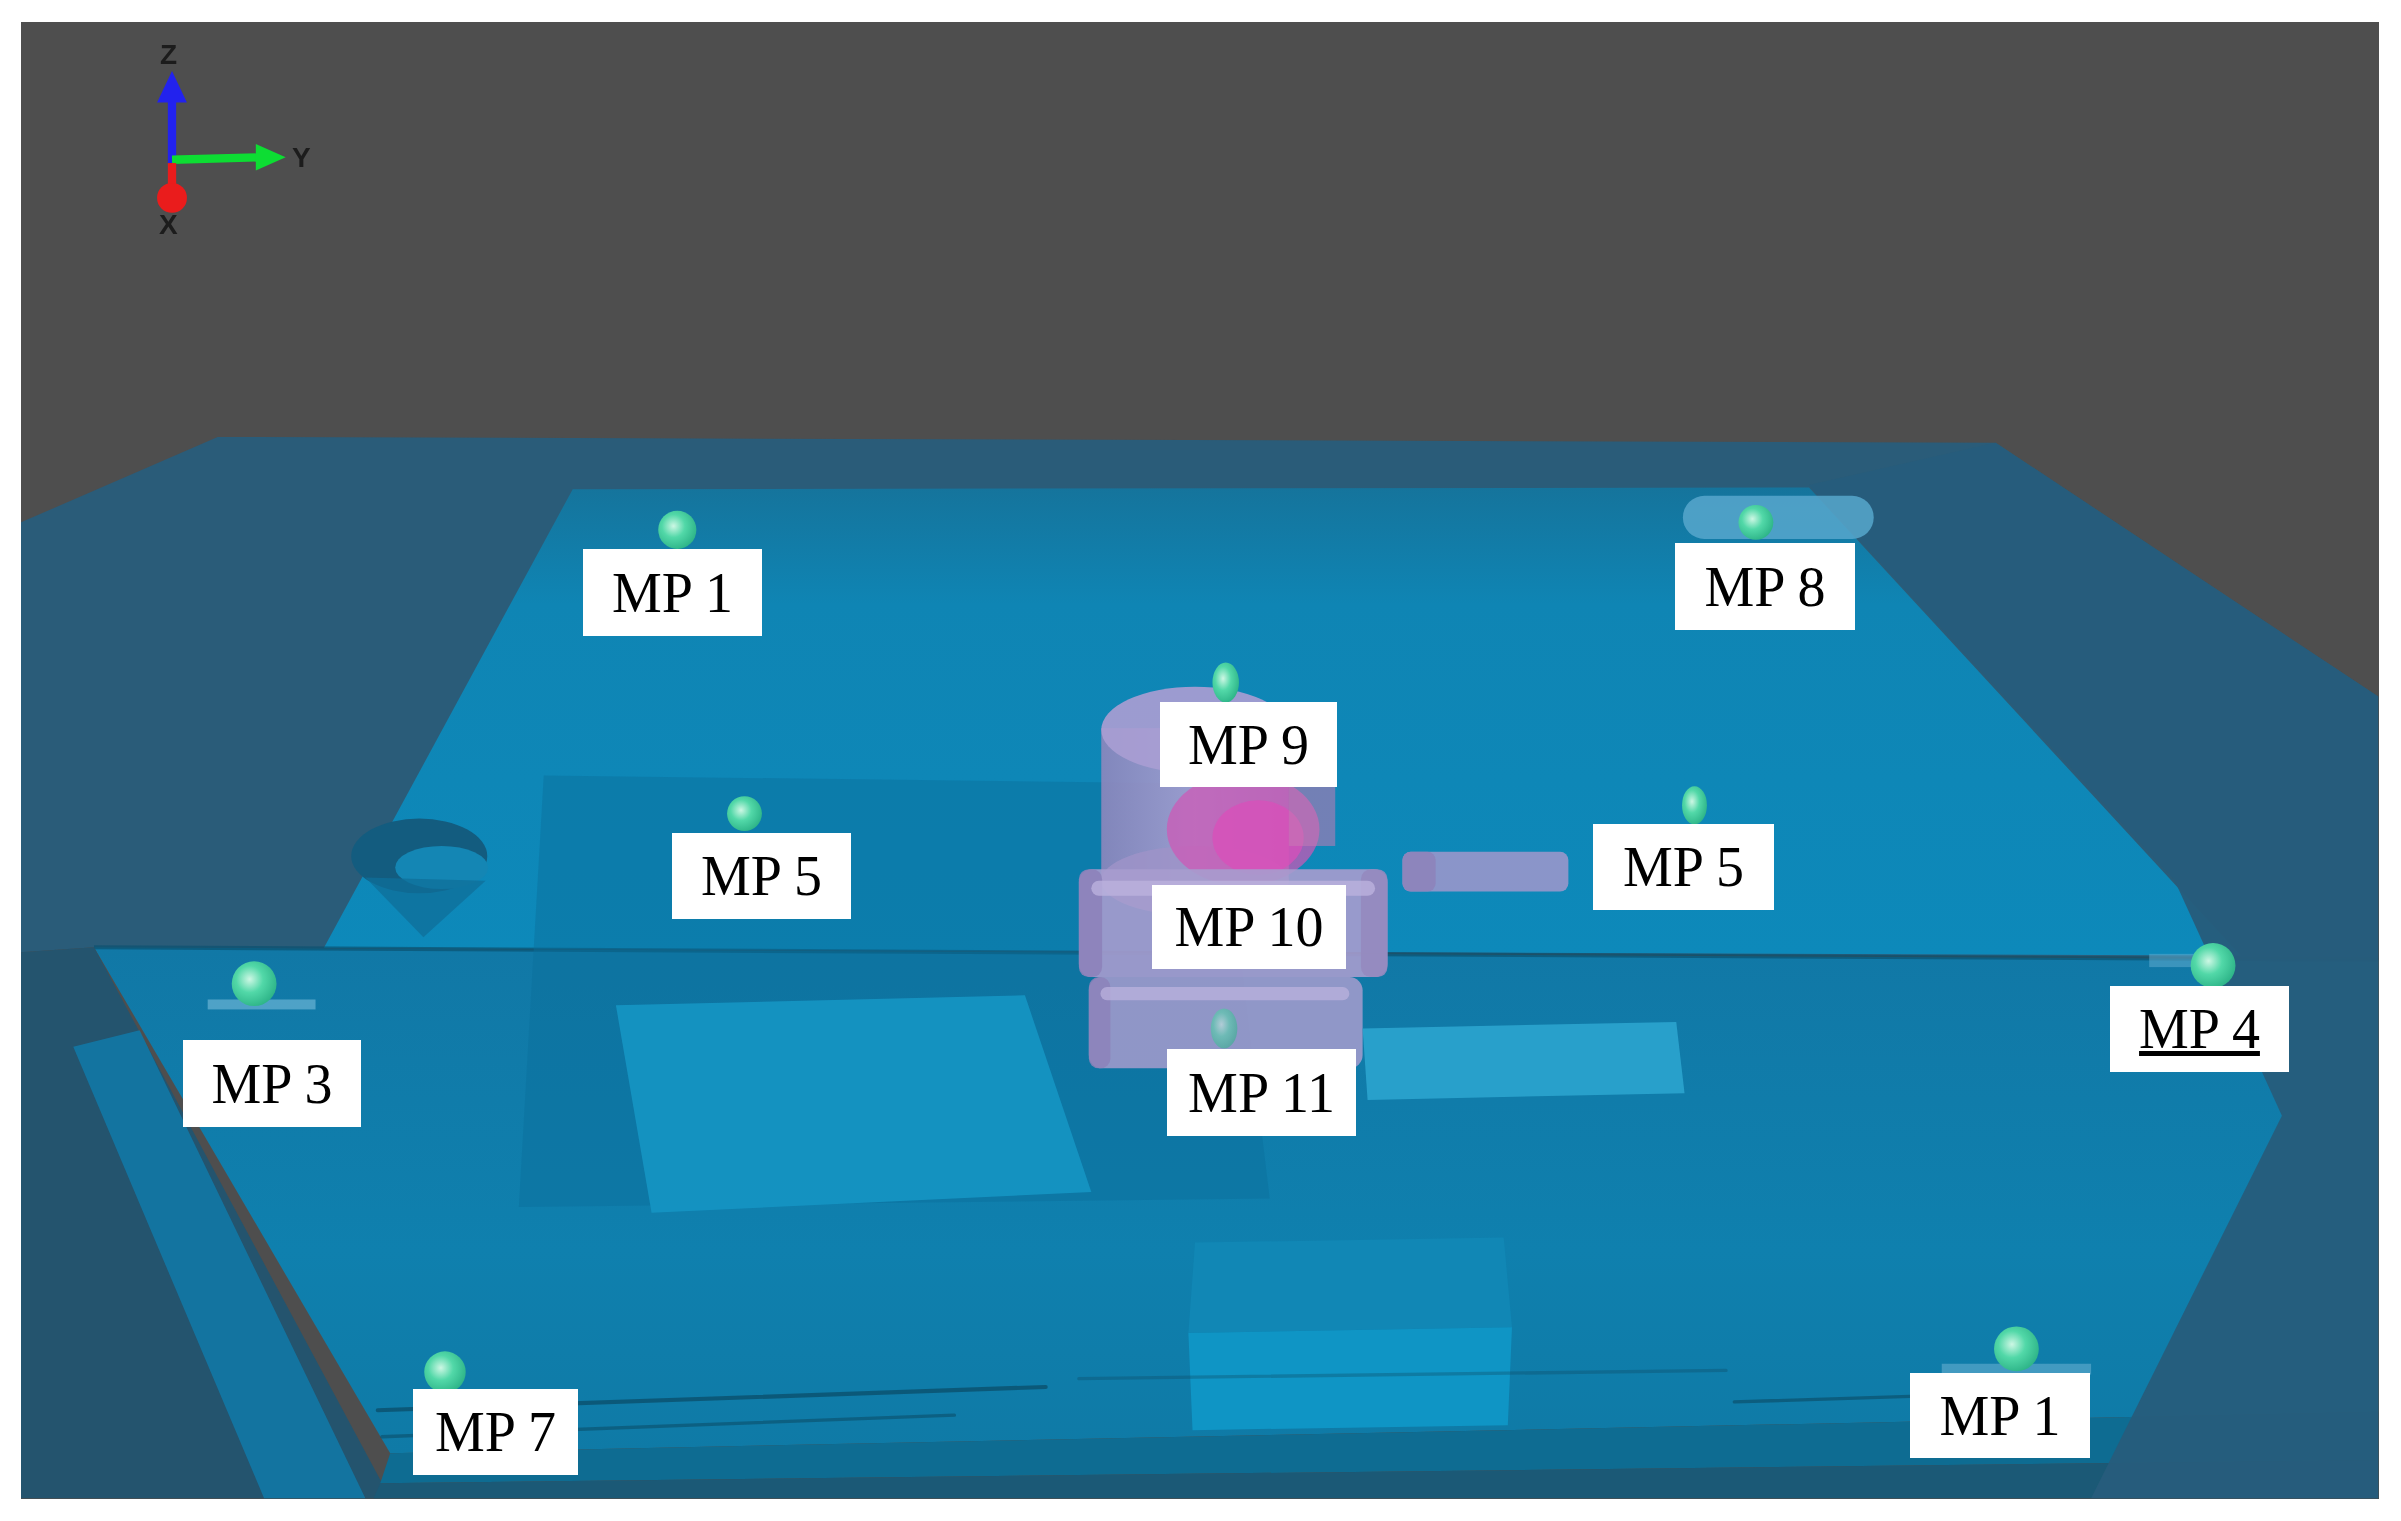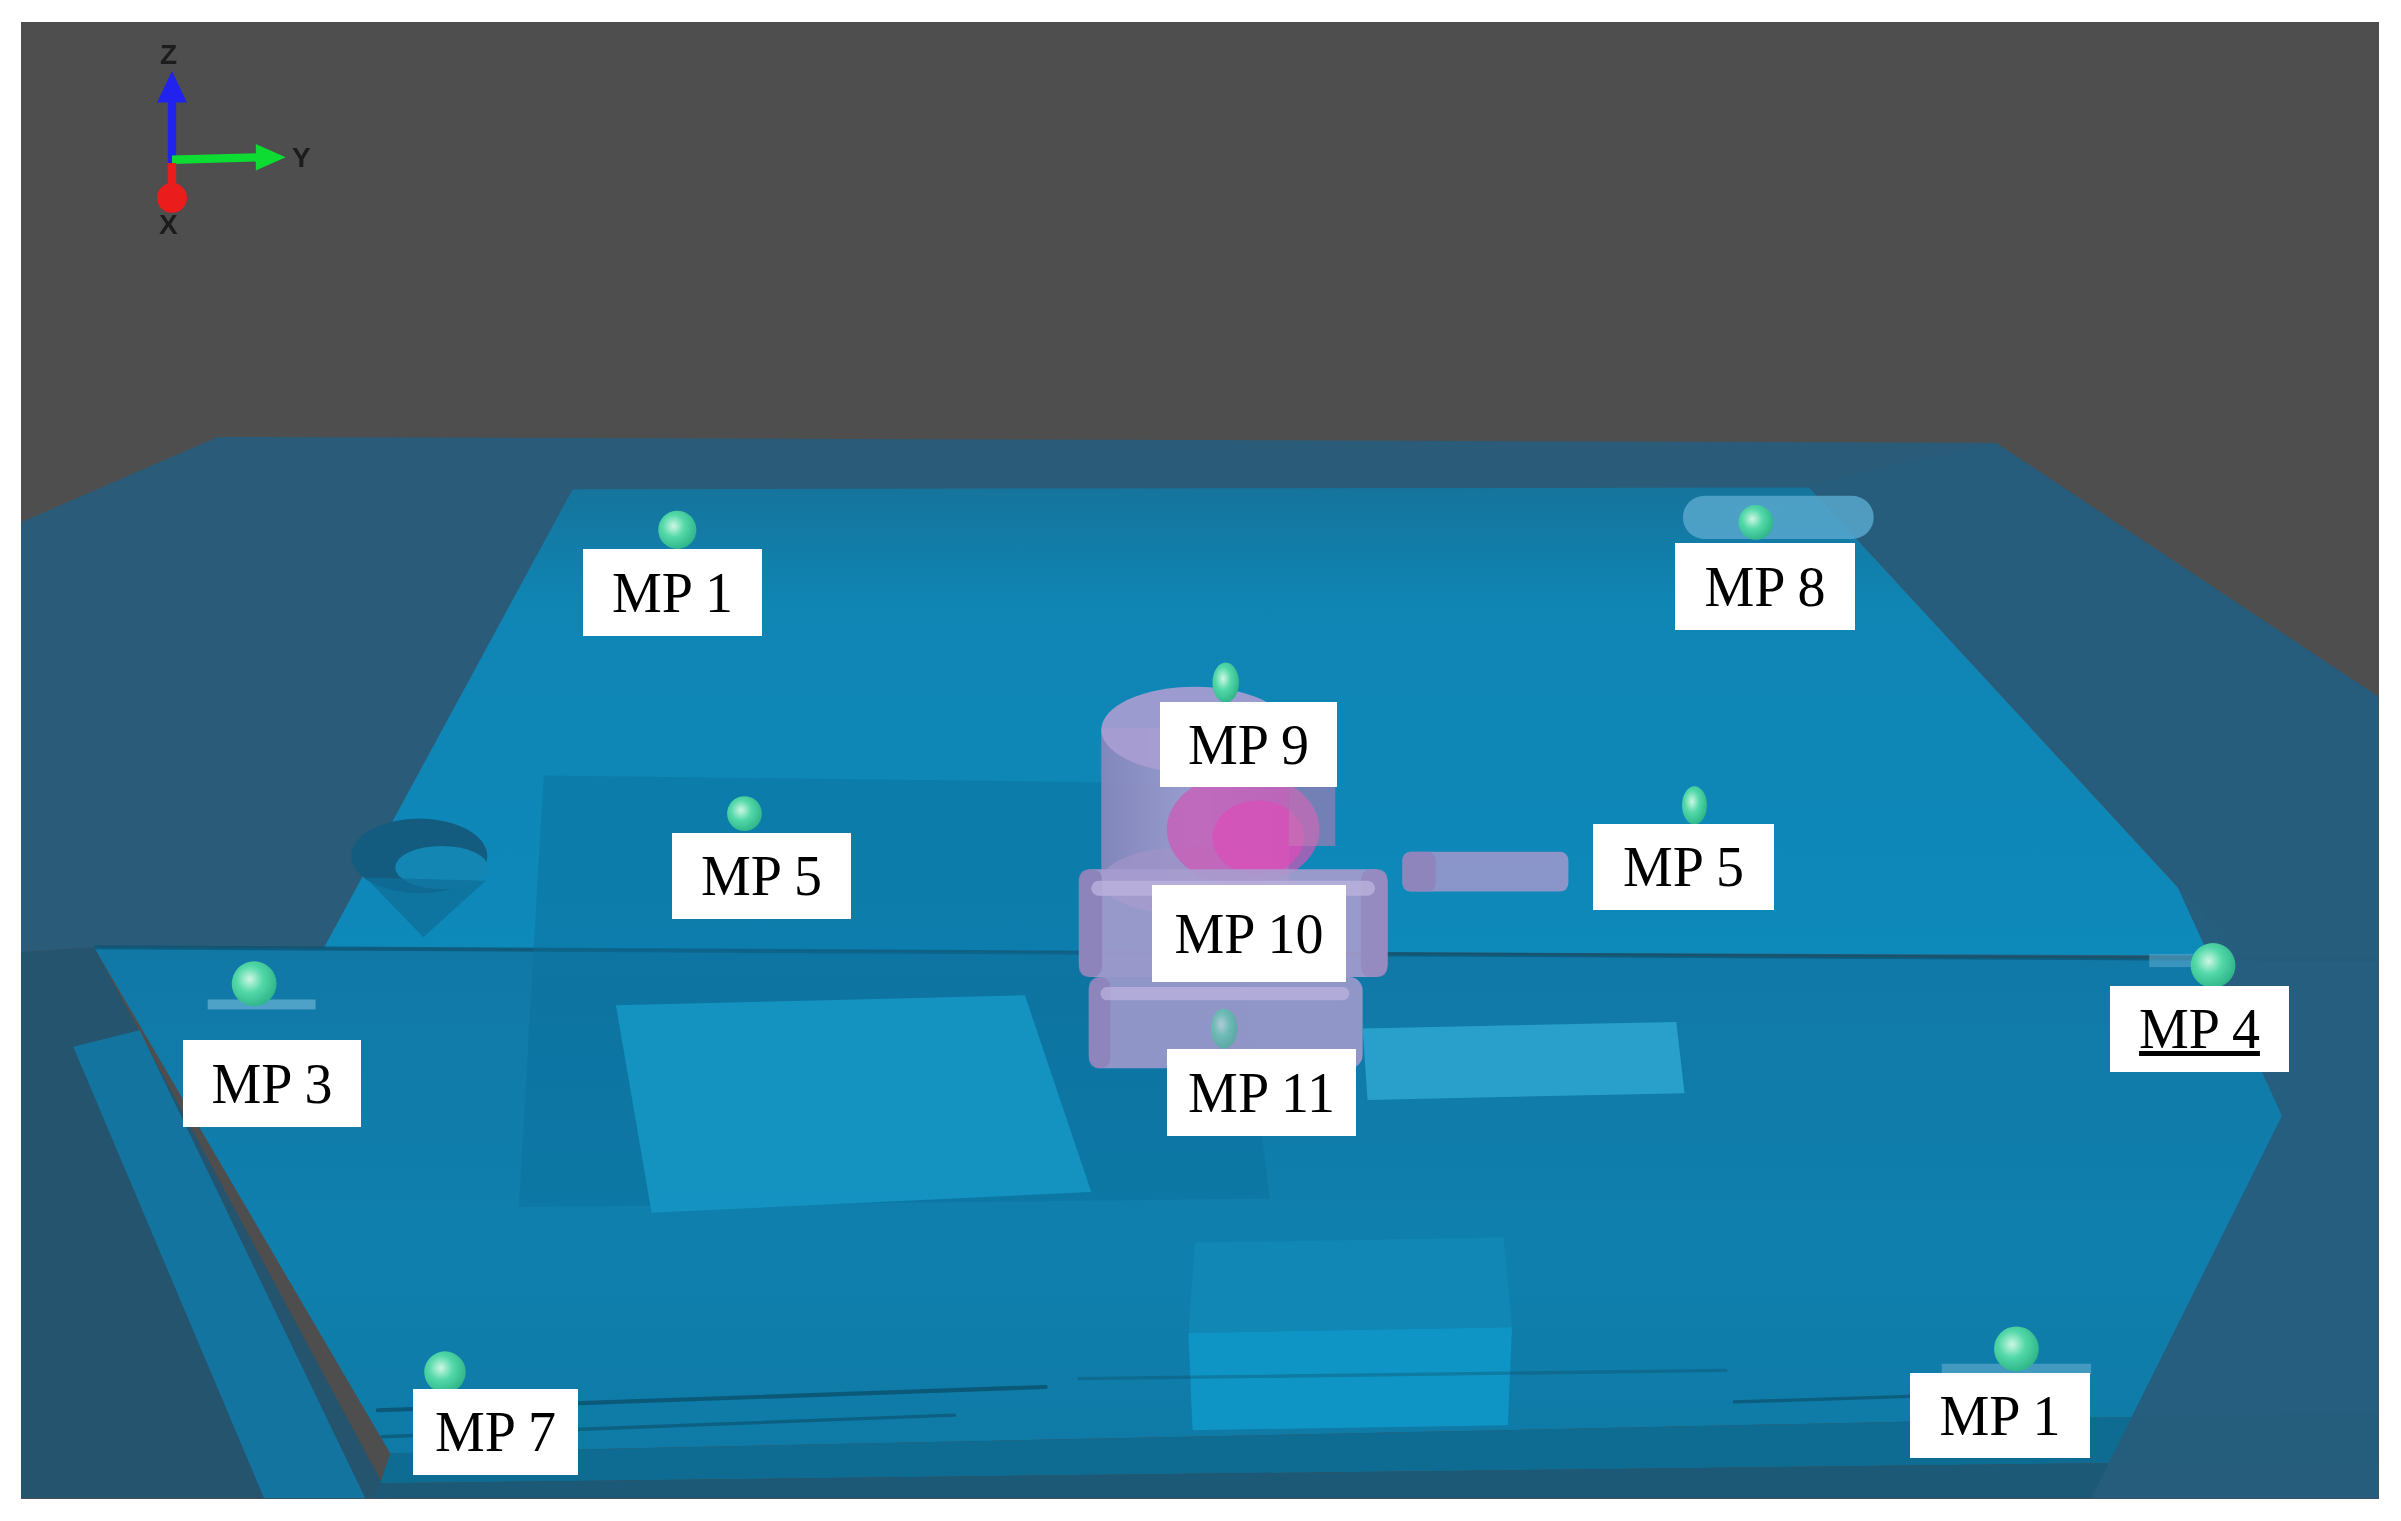--- a/index.html
+++ b/index.html
@@ -169,18 +169,18 @@
 
     <div class="mp-label" style="left:562px;top:527px;width:179px;height:87px;">MP 1</div>
     <div class="mp-label" style="left:1654px;top:521px;width:180px;height:87px;">MP 8</div>
     <div class="mp-label" style="left:162px;top:1018px;width:178px;height:87px;">MP 3</div>
     <div class="mp-label" style="left:2089px;top:964px;width:179px;height:86px;text-decoration:underline;">MP 4</div>
     <div class="mp-label" style="left:651px;top:811px;width:179px;height:86px;">MP 5</div>
     <div class="mp-label" style="left:1572px;top:802px;width:181px;height:86px;">MP 5</div>
     <div class="mp-label" style="left:372px;top:1367px;width:165px;height:86px;margin-left:20px;">MP 7</div>
     <div class="mp-label" style="left:1889px;top:1351px;width:180px;height:85px;">MP 1</div>
     <div class="mp-label" style="left:1139px;top:680px;width:177px;height:85px;">MP 9</div>
-    <div class="mp-label" style="left:1131px;top:863px;width:194px;height:97px;">MP 10</div>
+    <div class="mp-label" style="left:1131px;top:863px;width:194px;height:84px;">MP 10</div>
     <div class="mp-label" style="left:1126px;top:1027px;width:189px;height:87px;margin-left:20px;">MP 11</div>
 
   </div>
 </div>
 
 
 </body></html>

